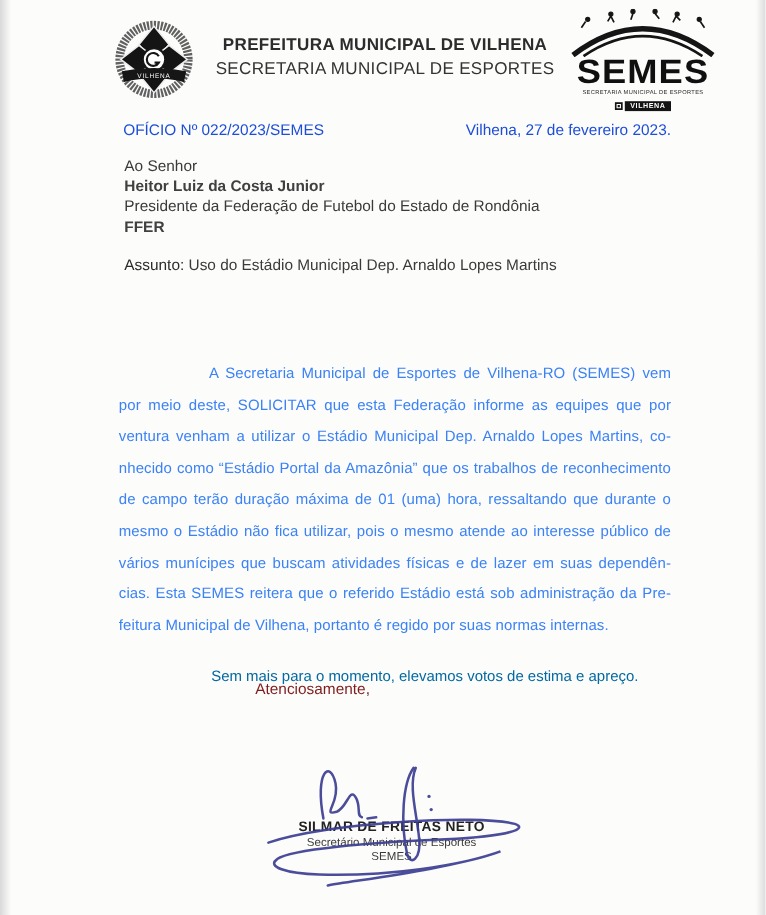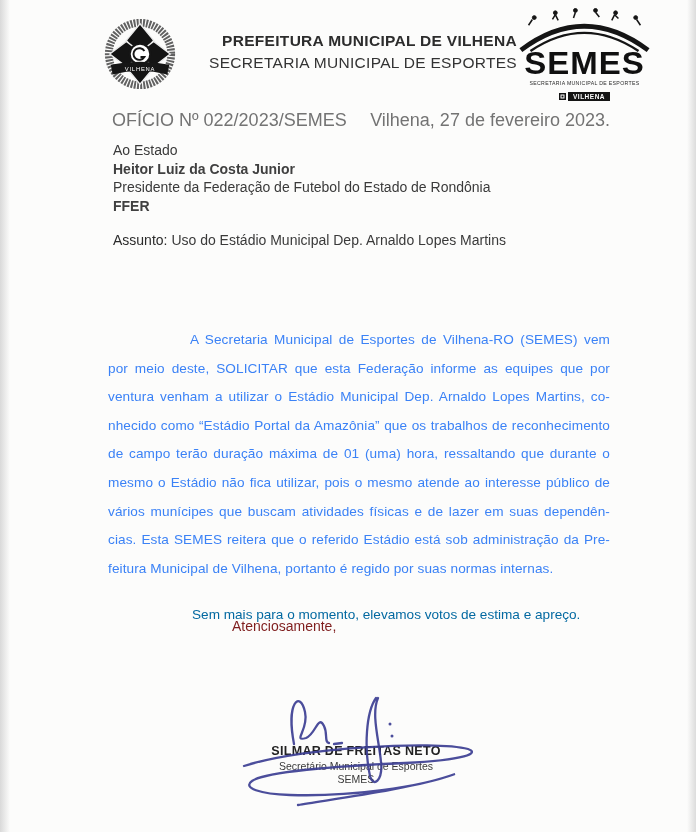--- a/index.html
+++ b/index.html
@@ -7,36 +7,36 @@
     position:relative;width:696px;height:832px;margin:0 auto;
     background:#fcfcfb;overflow:hidden;
     font-family:"Liberation Sans", sans-serif;color:#3d3d3d;
   }
   .edge{position:absolute;top:0;height:100%;pointer-events:none;}
   .edge.left{left:0;width:10px;background:linear-gradient(90deg,#d9d9d9,rgba(255,255,255,0));}
   .edge.right{right:0;width:9px;background:linear-gradient(270deg,#dcdcdc,rgba(255,255,255,0));}
 
   
   .crest{position:absolute;left:101px;top:13px;}
-  .org-block{position:absolute;left:183px;top:30px;width:334px;text-align:right;color:#2c2c2c;}
+  .org-block{position:absolute;left:183px;top:30px;width:334px;text-align:center;color:#2c2c2c;}
   .org-line1{font-weight:bold;font-size:15.5px;letter-spacing:.3px;line-height:22px;}
   .org-line2{font-size:15.5px;letter-spacing:.3px;line-height:22px;color:#333;}
   .semes{position:absolute;left:512px;top:8px;width:145px;text-align:center;}
   .semes-word{margin-top:-7px;font-weight:bold;font-size:33px;line-height:30px;
     letter-spacing:1px;color:#101010;transform:scaleY(.93);}
   .semes-sub{font-size:5.2px;letter-spacing:.32px;color:#2a2a2a;margin-top:1px;white-space:nowrap;}
   .semes-badge{margin-top:4px;display:inline-flex;align-items:center;gap:2px;}
   .badge-sq{display:inline-block;width:7px;height:7px;background:#141414;
     box-shadow:inset 0 0 0 1.5px #141414, inset 0 0 0 2.5px #fff;}
   .badge-label{background:#141414;color:#fff;font-size:6.5px;font-weight:bold;
     letter-spacing:.5px;padding:1px 5px;}
 
   
   .refrow{position:absolute;left:112px;top:110px;width:498px;display:flex;
-    justify-content:space-between;font-size:18px;color:#737373;}
+    justify-content:space-between;font-size:14px;color:#1d4ed8;}
 
   
   .addressee{position:absolute;left:113px;top:141px;font-size:14px;line-height:18.6px;color:#3a3a3a;}
   .addressee .bold{font-weight:bold;color:#404040;}
 
   
   .subject{position:absolute;left:113px;top:232px;font-size:14px;color:#3a3a3a;}
   .subject .lbl{font-weight:normal;color:#2b2b2b;}
 
   
@@ -111,21 +111,21 @@
       <span class="badge-label">VILHENA</span>
     </div>
   </div>
 
   <div class="refrow">
     <span>OFÍCIO Nº 022/2023/SEMES</span>
     <span>Vilhena, 27 de fevereiro 2023.</span>
   </div>
 
   <div class="addressee">
-    <div>Ao Estado</div>
+    <div>Ao Senhor</div>
     <div class="bold">Heitor Luiz da Costa Junior</div>
     <div>Presidente da Federação de Futebol do Estado de Rondônia</div>
     <div class="bold">FFER</div>
   </div>
 
   <div class="subject">
     <span class="lbl">Assunto:</span>
     <span>Uso do Estádio Municipal Dep. Arnaldo Lopes Martins</span>
   </div>
 

